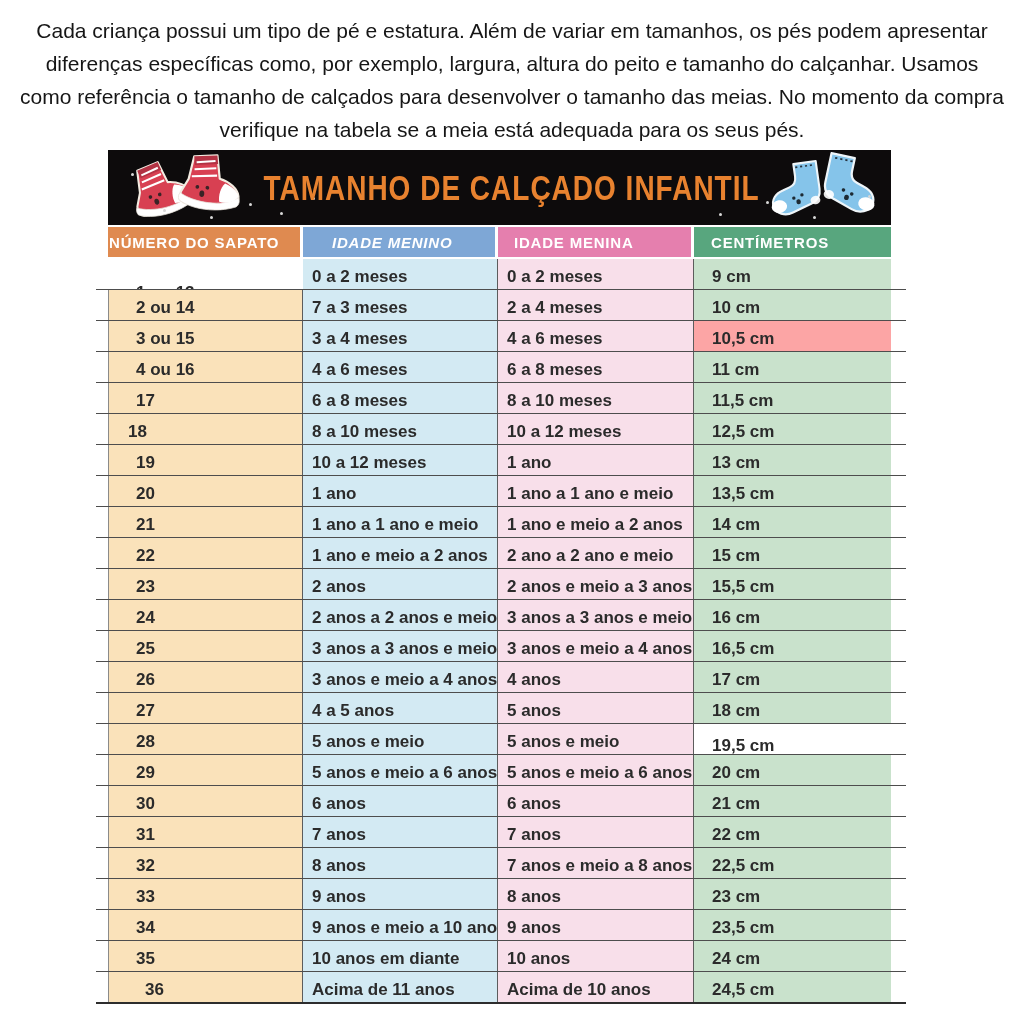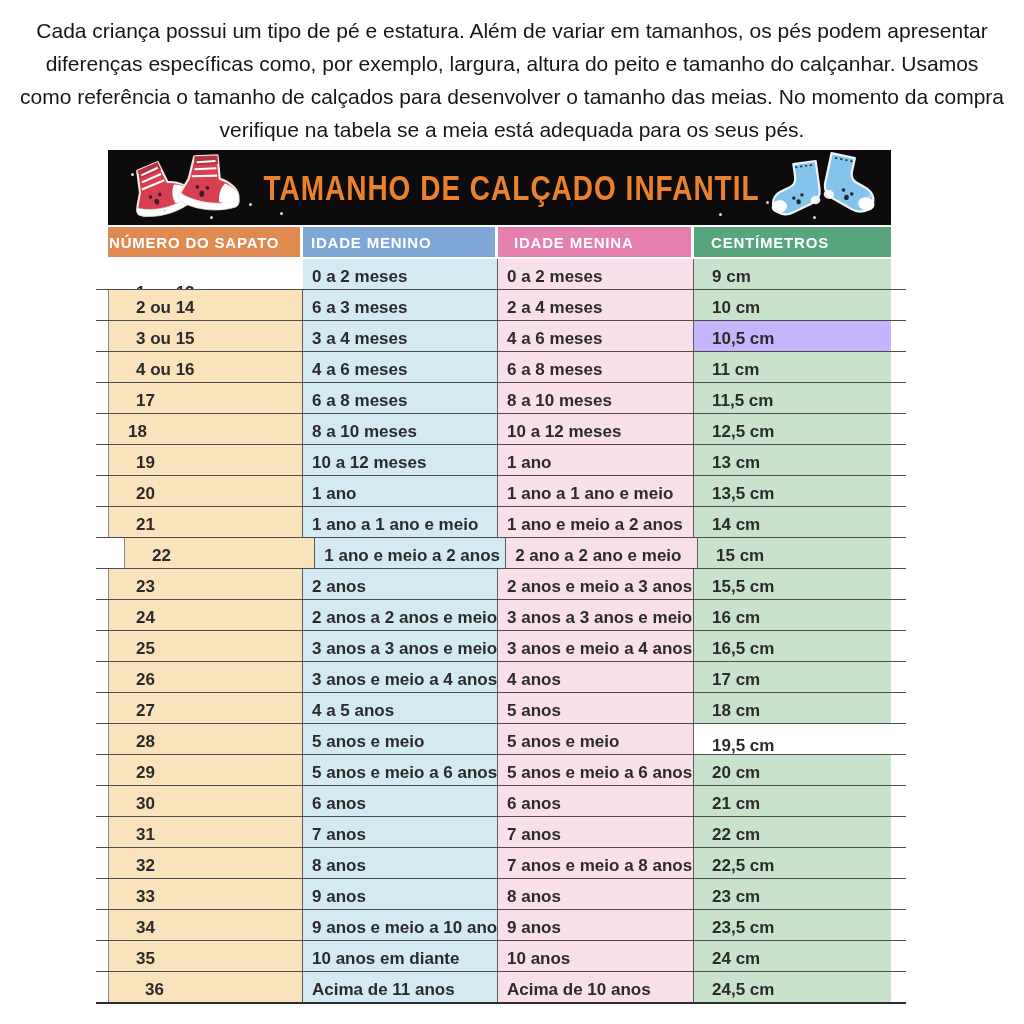--- a/index.html
+++ b/index.html
@@ -33,21 +33,21 @@
   .star { position:absolute; width:3px; height:3px; background:#d8d8d8; border-radius:50%; }
   
   .thead { background:#ffffff; padding:2px 0; }
   .thead-inner { display:flex; height:30px; }
   .hcell {
     box-sizing:border-box; color:#ffffff; font-weight:bold; font-size:15px;
     letter-spacing:0.8px; display:flex; align-items:center; overflow:hidden;
     white-space:nowrap;
   }
   .hcell:nth-child(1) { width:195px; padding-left:1px; border-right:3px solid #fff; }
-  .hcell:nth-child(2) { width:195px; padding-left:8px; border-right:3px solid #fff; }
+  .hcell:nth-child(2) { width:195px; padding-left:29px; border-right:3px solid #fff;font-style:italic; }
   .hcell:nth-child(3) { width:196px; padding-left:14px; border-right:3px solid #fff; }
   .hcell:nth-child(4) { width:197px; padding-left:17px; }
   
   .tbody { background:#fff; }
   .brow { display:flex; height:31px; position:relative; }
   .brow::after {
     content:""; position:absolute; left:-12px; right:-15px; bottom:0;
     height:1px; background:#4d4d4d;
   }
   .brow:last-child::after { height:2px; background:#2d2d2d; bottom:-1px; }
@@ -134,29 +134,29 @@
 
   <div class="tbody">
       <div class="brow">
         <div class="bcell" style="background: rgb(250, 226, 186); margin-top: 44px;">1 ou 13</div>
         <div class="bcell" style="background: rgb(211, 234, 243);">0 a 2 meses</div>
         <div class="bcell" style="background: rgb(248, 223, 234);">0 a 2 meses</div>
         <div class="bcell" style="background: rgb(201, 226, 204);">9 cm</div>
       </div>
       <div class="brow">
         <div class="bcell" style="background: rgb(250, 226, 186);">2 ou 14</div>
-        <div class="bcell" style="background: rgb(211, 234, 243);">6 a 3 meses</div>
+        <div class="bcell" style="background: rgb(211, 234, 243);">7 a 3 meses</div>
         <div class="bcell" style="background: rgb(248, 223, 234);">2 a 4 meses</div>
         <div class="bcell" style="background: rgb(201, 226, 204);">10 cm</div>
       </div>
       <div class="brow">
         <div class="bcell" style="background: rgb(250, 226, 186);">3 ou 15</div>
         <div class="bcell" style="background: rgb(211, 234, 243);">3 a 4 meses</div>
         <div class="bcell" style="background: rgb(248, 223, 234);">4 a 6 meses</div>
-        <div class="bcell" style="background: #c4b5fd;">10,5 cm</div>
+        <div class="bcell" style="background: #fca5a5;">10,5 cm</div>
       </div>
       <div class="brow">
         <div class="bcell" style="background: rgb(250, 226, 186);">4 ou 16</div>
         <div class="bcell" style="background: rgb(211, 234, 243);">4 a 6 meses</div>
         <div class="bcell" style="background: rgb(248, 223, 234);">6 a 8 meses</div>
         <div class="bcell" style="background: rgb(201, 226, 204);">11 cm</div>
       </div>
       <div class="brow">
         <div class="bcell" style="background: rgb(250, 226, 186);">17</div>
         <div class="bcell" style="background: rgb(211, 234, 243);">6 a 8 meses</div>
@@ -181,21 +181,21 @@
         <div class="bcell" style="background: rgb(248, 223, 234);">1 ano a 1 ano e meio</div>
         <div class="bcell" style="background: rgb(201, 226, 204);">13,5 cm</div>
       </div>
       <div class="brow">
         <div class="bcell" style="background: rgb(250, 226, 186);">21</div>
         <div class="bcell" style="background: rgb(211, 234, 243);">1 ano a 1 ano e meio</div>
         <div class="bcell" style="background: rgb(248, 223, 234);">1 ano e meio a 2 anos</div>
         <div class="bcell" style="background: rgb(201, 226, 204);">14 cm</div>
       </div>
       <div class="brow">
-        <div class="bcell" style="background: rgb(250, 226, 186); margin-left: 16px;">22</div>
+        <div class="bcell" style="background: rgb(250, 226, 186);">22</div>
         <div class="bcell" style="background: rgb(211, 234, 243);">1 ano e meio a 2 anos</div>
         <div class="bcell" style="background: rgb(248, 223, 234);">2 ano a 2 ano e meio</div>
         <div class="bcell" style="background: rgb(201, 226, 204);">15 cm</div>
       </div>
       <div class="brow">
         <div class="bcell" style="background: rgb(250, 226, 186);">23</div>
         <div class="bcell" style="background: rgb(211, 234, 243);">2 anos</div>
         <div class="bcell" style="background: rgb(248, 223, 234);">2 anos e meio a 3 anos</div>
         <div class="bcell" style="background: rgb(201, 226, 204);">15,5 cm</div>
       </div>

